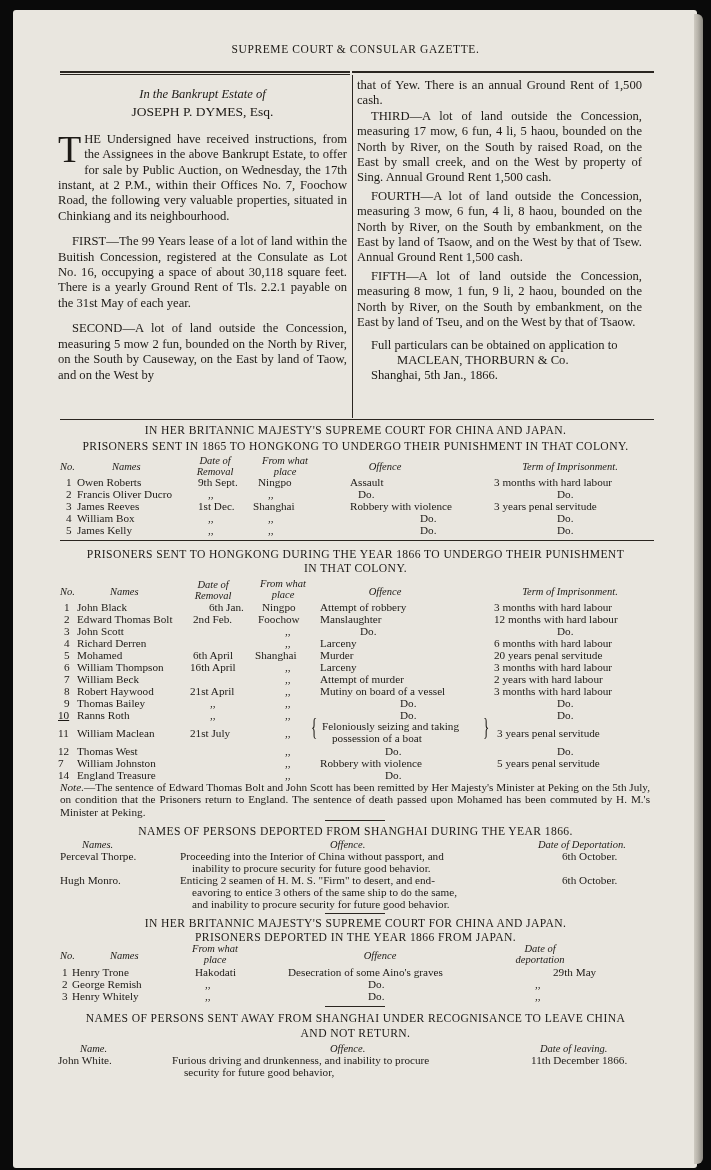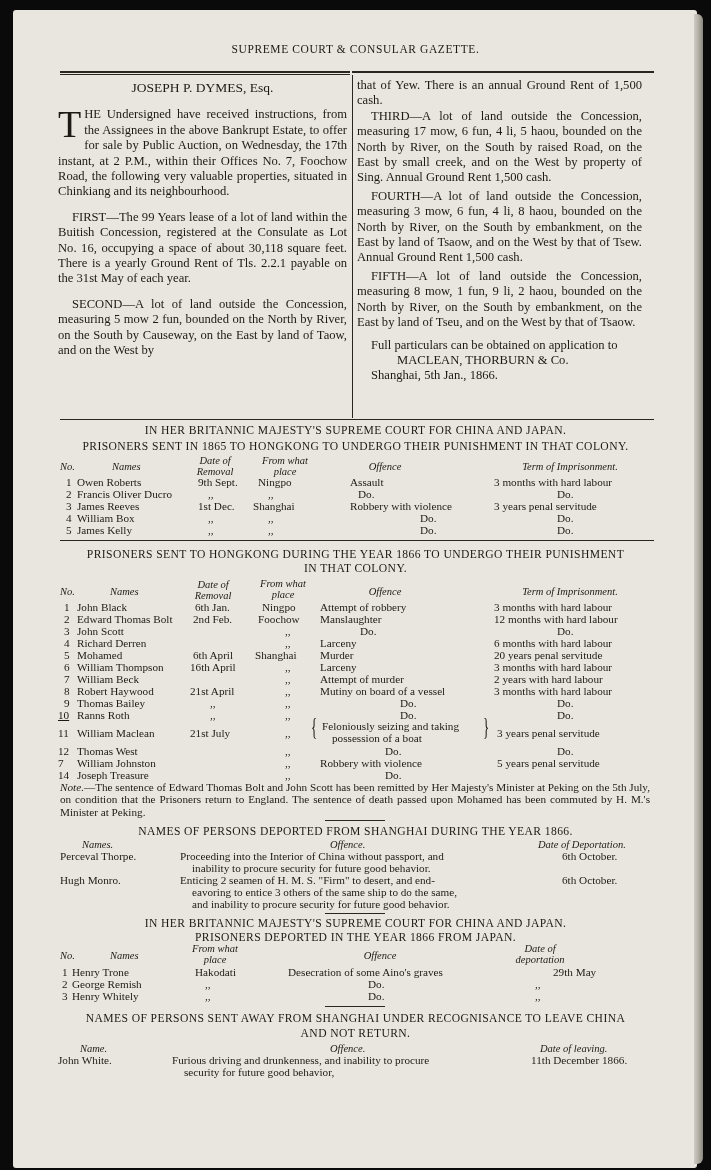--- a/index.html
+++ b/index.html
@@ -33,20 +33,21 @@
 <div class="page"></div>
 <div class="page-edge"></div>
 
 <div class="running-head">SUPREME COURT &amp; CONSULAR GAZETTE.</div>
 <div class="rule-thick" style="left:60px;top:71px;width:290px;"></div>
 <div class="rule-thin" style="left:60px;top:74px;width:290px;"></div>
 <div class="rule-thick" style="left:352px;top:71px;width:302px;"></div>
 <div class="vrule" style="left:352px;top:75px;height:343px;"></div>
 
 <div class="col" style="left:58px;top:78px;width:289px;">
+  <p class="center it" style="margin-top:9px;">In the Bankrupt Estate of</p>
   <p class="center" style="font-size:13.5px;margin-top:2px;">JOSEPH P. DYMES, Esq.</p>
   <p style="margin-top:12px;">
     <span class="dropcap">T</span><span>HE Undersigned have received instructions, from the Assignees in the above Bankrupt Estate, to offer for sale by Public Auction, on Wednesday, the 17th instant, at 2 P.M., within their Offices No. 7, Foochow Road, the following very valuable properties, situated in Chinkiang and its neighbourhood.</span>
   </p>
   <p class="indent" style="margin-top:10px;">FIRST—The 99 Years lease of a lot of land within the Buitish Concession, registered at the Consulate as Lot No. 16, occupying a space of about 30,118 square feet. There is a yearly Ground Rent of Tls. 2.2.1 payable on the 31st May of each year.</p>
   <p class="indent" style="margin-top:10px;">SECOND—A lot of land outside the Concession, measuring 5 mow 2 fun, bounded on the North by River, on the South by Causeway, on the East by land of Taow, and on the West by</p>
 </div>
 
 <div class="col" style="left:357px;top:78px;width:285px;">
   <p>that of Yew. There is an annual Ground Rent of 1,500 cash.</p>
@@ -122,21 +123,21 @@
 <div class="hdr" style="left:110px;top:586px;">Names</div>
 <div class="hdr" style="left:188px;top:579px;width:50px;">Date of Removal</div>
 <div class="hdr" style="left:253px;top:578px;width:60px;">From what place</div>
 <div class="hdr" style="left:345px;top:586px;width:80px;">Offence</div>
 <div class="hdr" style="left:505px;top:586px;width:130px;">Term of Imprisonment.</div>
 
 <div>
   <div>
     <div class="cell" style="left:64px;top:601px;">1</div>
     <div class="cell" style="left:77px;top:601px;">John Black</div>
-    <div class="cell" style="left:179px;top:601px;padding-left:16px;">6th Jan.</div>
+    <div class="cell" style="left:193px;top:601px;padding-left:16px;">6th Jan.</div>
     <div class="cell" style="left:262px;top:601px;">Ningpo</div>
     <div class="cell" style="left:320px;top:601px;">Attempt of robbery</div>
     <div class="cell" style="left:494px;top:601px;">3 months with hard labour</div>
   </div>
   <div>
     <div class="cell" style="left:64px;top:613px;">2</div>
     <div class="cell" style="left:77px;top:613px;">Edward Thomas Bolt</div>
     <div class="cell" style="left:193px;top:613px;">2nd Feb.</div>
     <div class="cell" style="left:258px;top:613px;">Foochow</div>
     <div class="cell" style="left:320px;top:613px;">Manslaughter</div>
@@ -223,21 +224,21 @@
   </div>
   <div>
     <div class="cell" style="left:58px;top:757px;">7</div>
     <div class="cell" style="left:77px;top:757px;">William Johnston</div>
     <div class="cell" style="left:285px;top:757px;">,,</div>
     <div class="cell" style="left:320px;top:757px;">Robbery with violence</div>
     <div class="cell" style="left:497px;top:757px;">5 years penal servitude</div>
   </div>
   <div>
     <div class="cell" style="left:58px;top:769px;">14</div>
-    <div class="cell" style="left:77px;top:769px;">Joseph Treasure</div>
+    <div class="cell" style="left:77px;top:769px;">England Treasure</div>
     <div class="cell" style="left:285px;top:769px;">,,</div>
     <div class="cell" style="left:385px;top:769px;">Do.</div>
   </div>
 </div>
 
 <div style="position:absolute;left:60px;top:781px;width:590px;font-size:11.2px;line-height:12.4px;text-align:justify;">
   <span class="it">Note.</span><span>—The sentence of Edward Thomas Bolt and John Scott has been remitted by Her Majesty's Minister at Peking on the 5th July, on condition that the Prisoners return to England. The sentence of death passed upon Mohamed has been commuted by H. M.'s Minister at Peking.</span>
 </div>
 
 <div class="rule-thin" style="left:325px;top:820px;width:60px;"></div>

